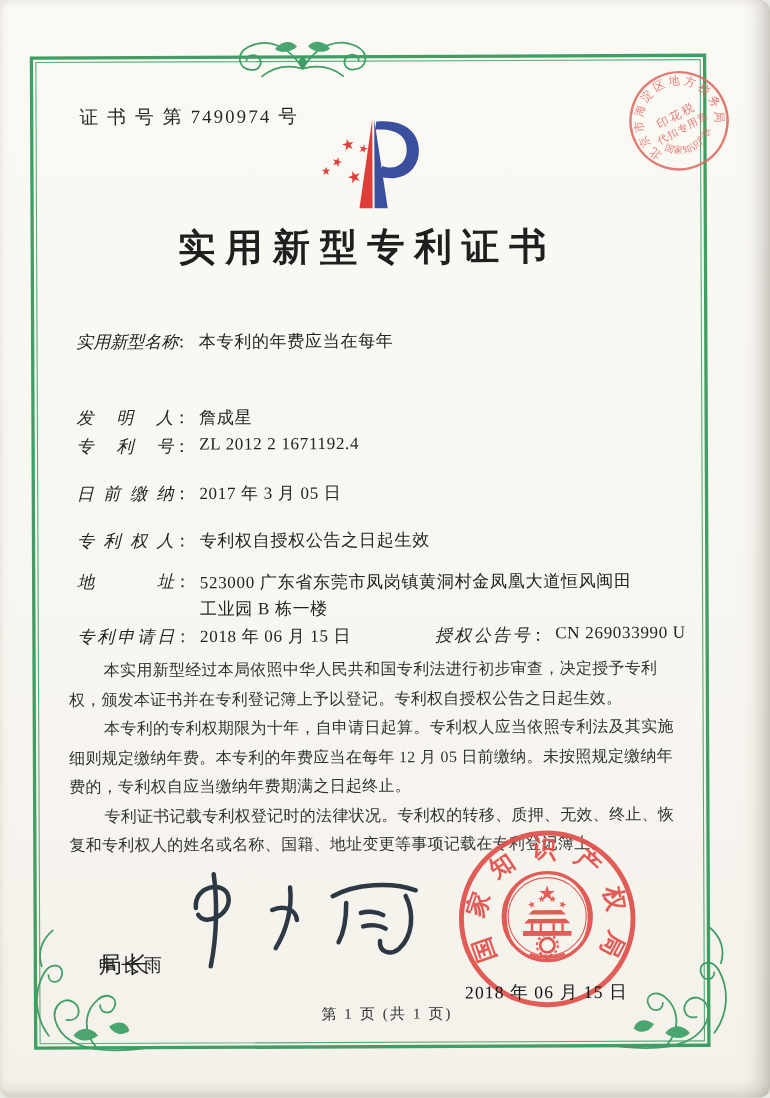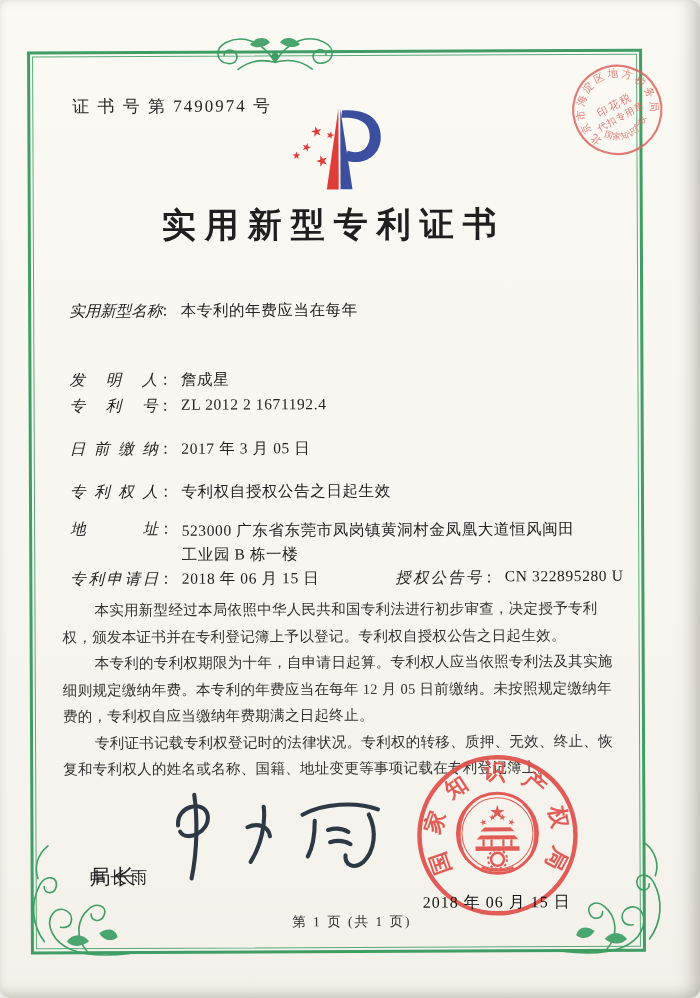--- a/index.html
+++ b/index.html
@@ -152,21 +152,21 @@
       <div class="frow" style="top:189px">
         <span class="flabel">专 利 权 人</span><span class="fcolon">：</span><span class="fvalue">专利权自授权公告之日起生效</span>
       </div>
       <div class="frow" style="top:226px">
         <span class="flabel">地 址</span><span class="fcolon">：</span><span class="fvalue addr">523000 广东省东莞市凤岗镇黄洞村金凤凰大道恒风闽田
 工业园 B 栋一楼</span>
       </div>
       <div class="frow" style="top:276px">
         <span class="flabel">专利申请日</span><span class="fcolon">：</span><span class="fvalue">2018 年 06 月 15 日</span>
         <span class="pair2">
-          <span class="flabel">授权公告号</span><span class="fcolon">：</span><span class="fvalue">CN 322895280 U</span>
+          <span class="flabel">授权公告号</span><span class="fcolon">：</span><span class="fvalue">CN 269033990 U</span>
         </span>
       </div>
     </div>
 
     <div class="paras">
       <p>本实用新型经过本局依照中华人民共和国专利法进行初步审查，决定授予专利权，颁发本证书并在专利登记簿上予以登记。专利权自授权公告之日起生效。</p>
       <p>本专利的专利权期限为十年，自申请日起算。专利权人应当依照专利法及其实施细则规定缴纳年费。本专利的年费应当在每年 12 月 05 日前缴纳。未按照规定缴纳年费的，专利权自应当缴纳年费期满之日起终止。</p>
       <p>专利证书记载专利权登记时的法律状况。专利权的转移、质押、无效、终止、恢复和专利权人的姓名或名称、国籍、地址变更等事项记载在专利登记簿上。</p>
     </div>
 

